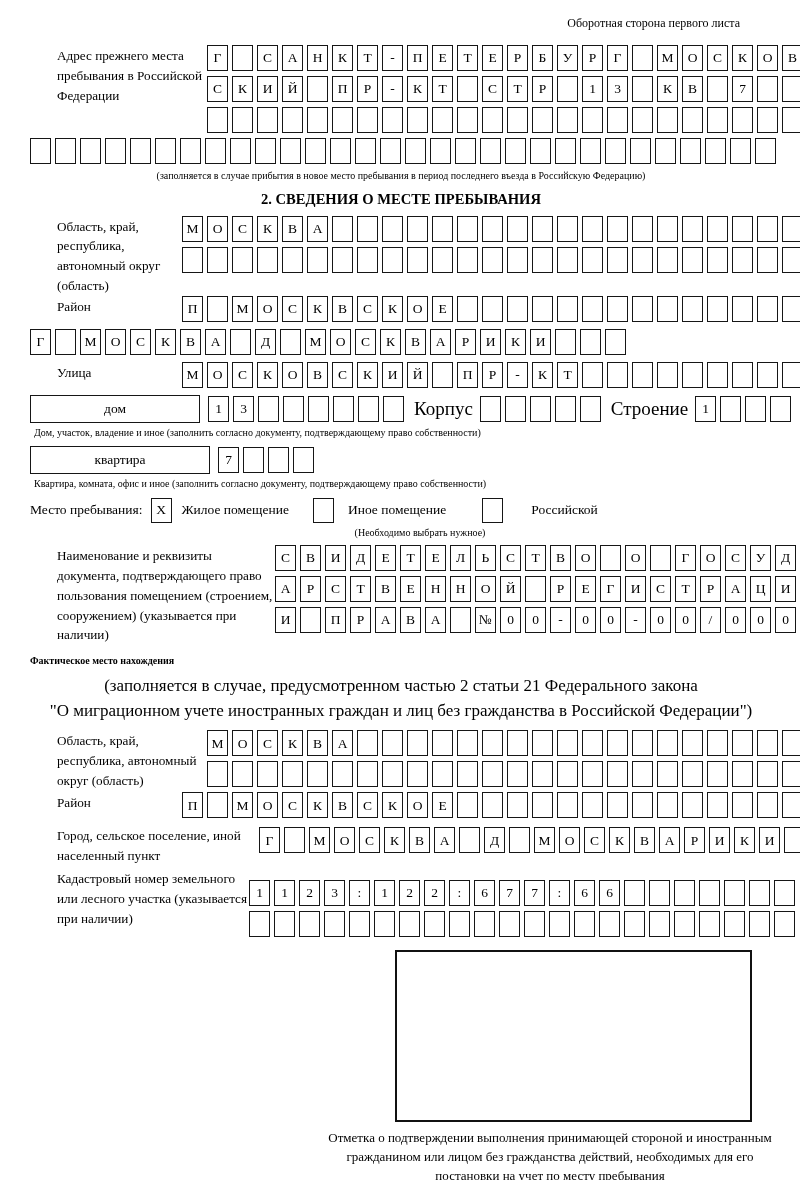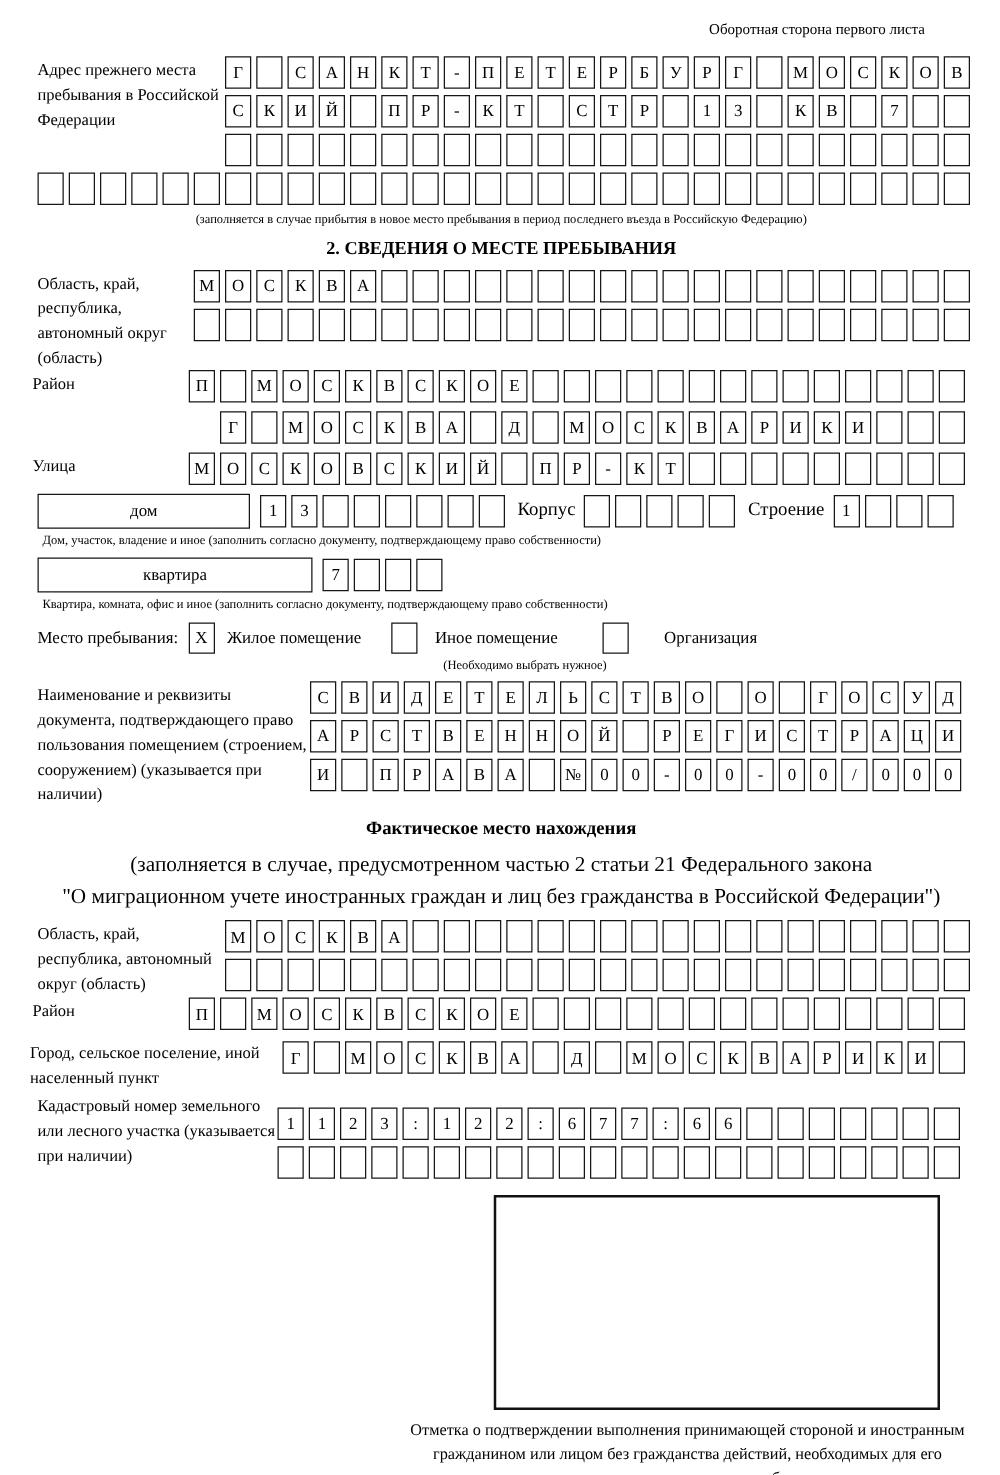--- a/index.html
+++ b/index.html
@@ -7,21 +7,21 @@
   body {
     width: 800px; height: 1180px; overflow: hidden;
     font-family: "Liberation Serif", "DejaVu Serif", serif;
     color: #000;
   }
   .page { padding: 16px 28px 0 30px; }
 
   .hdr { text-align: right; font-size: 12px; padding-right: 32px; margin-bottom: 14px; }
 
   .frow { display: flex; align-items: flex-start; }
-  .lbl { font-size: 13.2px; line-height: 1.5; flex: none; padding-top: 1px; }
+  .lbl { font-size: 13.2px; line-height: 1.5; flex: none; padding-top: 1px; margin-left: 27px; }
   .w150 { width: 150px; } .w125 { width: 125px; } .w151 { width: 151px; }
   .w218 { width: 218px; } .w202 { width: 202px; } .w192 { width: 192px; }
 
   .cells { display: flex; gap: 4px; margin-bottom: 5px; flex: none; }
   .cell {
     width: 21px; height: 26px; flex: none;
     border: 1.6px solid #161616;
     display: flex; align-items: center; justify-content: center;
     font-size: 13.5px; line-height: 1;
   }
@@ -32,44 +32,44 @@
   .note.left { margin: 1px 0 7px 4px; }
 
   .sec-title { text-align: center; font-weight: bold; font-size: 14.6px; margin: 6px 0 8px 0; }
 
   .labelbox {
     border: 1.6px solid #161616; height: 28px; flex: none;
     display: flex; align-items: center; justify-content: center;
     font-size: 13.5px;
   }
   .houserow, .aptrow { align-items: center; margin-bottom: 3px; }
-  .inline-lbl { font-size: 15px; margin: 0 7px 0 10px; flex: none; }
+  .inline-lbl { font-size: 19px; margin: 0 7px 0 10px; flex: none; }
   .gap8 { width: 8px; flex: none; }
 
   .stayrow { align-items: center; font-size: 13.5px; margin-top: 4px; }
   .checkbox {
     width: 21px; height: 25px; border: 1.6px solid #161616; flex: none;
     display: inline-flex; align-items: center; justify-content: center;
     font-size: 13.5px;
   }
   .stay-note { text-align: center; width: 420px; margin: 3px 0 6px 180px; }
 
-  .fact-title { text-align: center; font-weight: bold; font-size: 15px; margin: 10px 0 8px 0; }
+  .fact-title { font-weight: bold; font-size: 10px; margin: 10px 0 8px 0; }
   .fact-note { text-align: center; font-size: 17px; line-height: 1.45; }
   .fact-note-wrap { margin-bottom: 7px; }
 
   .stamp-box {
     width: 357px; height: 172px; border: 2px solid #111;
     margin: 8px 0 7px 365px;
   }
   .stamp-note {
     width: 470px; margin-left: 285px; text-align: center;
     font-size: 13px; line-height: 1.45;
   }
-  .mb2 { margin-bottom: 2px; justify-content: flex-end; }
+  .mb2 { margin-bottom: 2px; }
   .rows-offset { padding-top: 12px; }
 </style>
 </head>
 <body>
 
 <div class="page">
 
   <div class="hdr">Оборотная сторона первого листа</div>
 
   <div class="frow">
@@ -367,21 +367,21 @@
     <div class="cells" style="margin-bottom:0">
         <span class="cell">1</span>
         <span class="cell"></span>
         <span class="cell"></span>
         <span class="cell"></span>
       </div>
   </div>
   <div class="note left">Дом, участок, владение и иное (заполнить согласно документу, подтверждающему право собственности)</div>
 
   <div class="frow aptrow">
-    <div class="labelbox" style="width:220px">квартира</div>
+    <div class="labelbox" style="width:180px">квартира</div>
     <div class="gap8"></div>
     <div class="cells" style="margin-bottom:0">
         <span class="cell">7</span>
         <span class="cell"></span>
         <span class="cell"></span>
         <span class="cell"></span>
       </div>
   </div>
   <div class="note left">Квартира, комната, офис и иное (заполнить согласно документу, подтверждающему право собственности)</div>
 
@@ -391,21 +391,21 @@
     <span class="checkbox">X</span>
     <span style="width:10px"></span>
     <span>Жилое помещение</span>
     <span style="width:24px"></span>
     <span class="checkbox"></span>
     <span style="width:14px"></span>
     <span>Иное помещение</span>
     <span style="width:36px"></span>
     <span class="checkbox"></span>
     <span style="width:28px"></span>
-    <span>Организация</span>
+    <span>Российской</span>
   </div>
   <div class="note stay-note">(Необходимо выбрать нужное)</div>
 
   <div class="frow">
     <div class="lbl w218">Наименование и реквизиты документа, подтверждающего право пользования помещением (строением, сооружением) (указывается при наличии)</div>
     <div class="rows">
       <div class="cells">
           <span class="cell">С</span>
           <span class="cell">В</span>
           <span class="cell">И</span>

